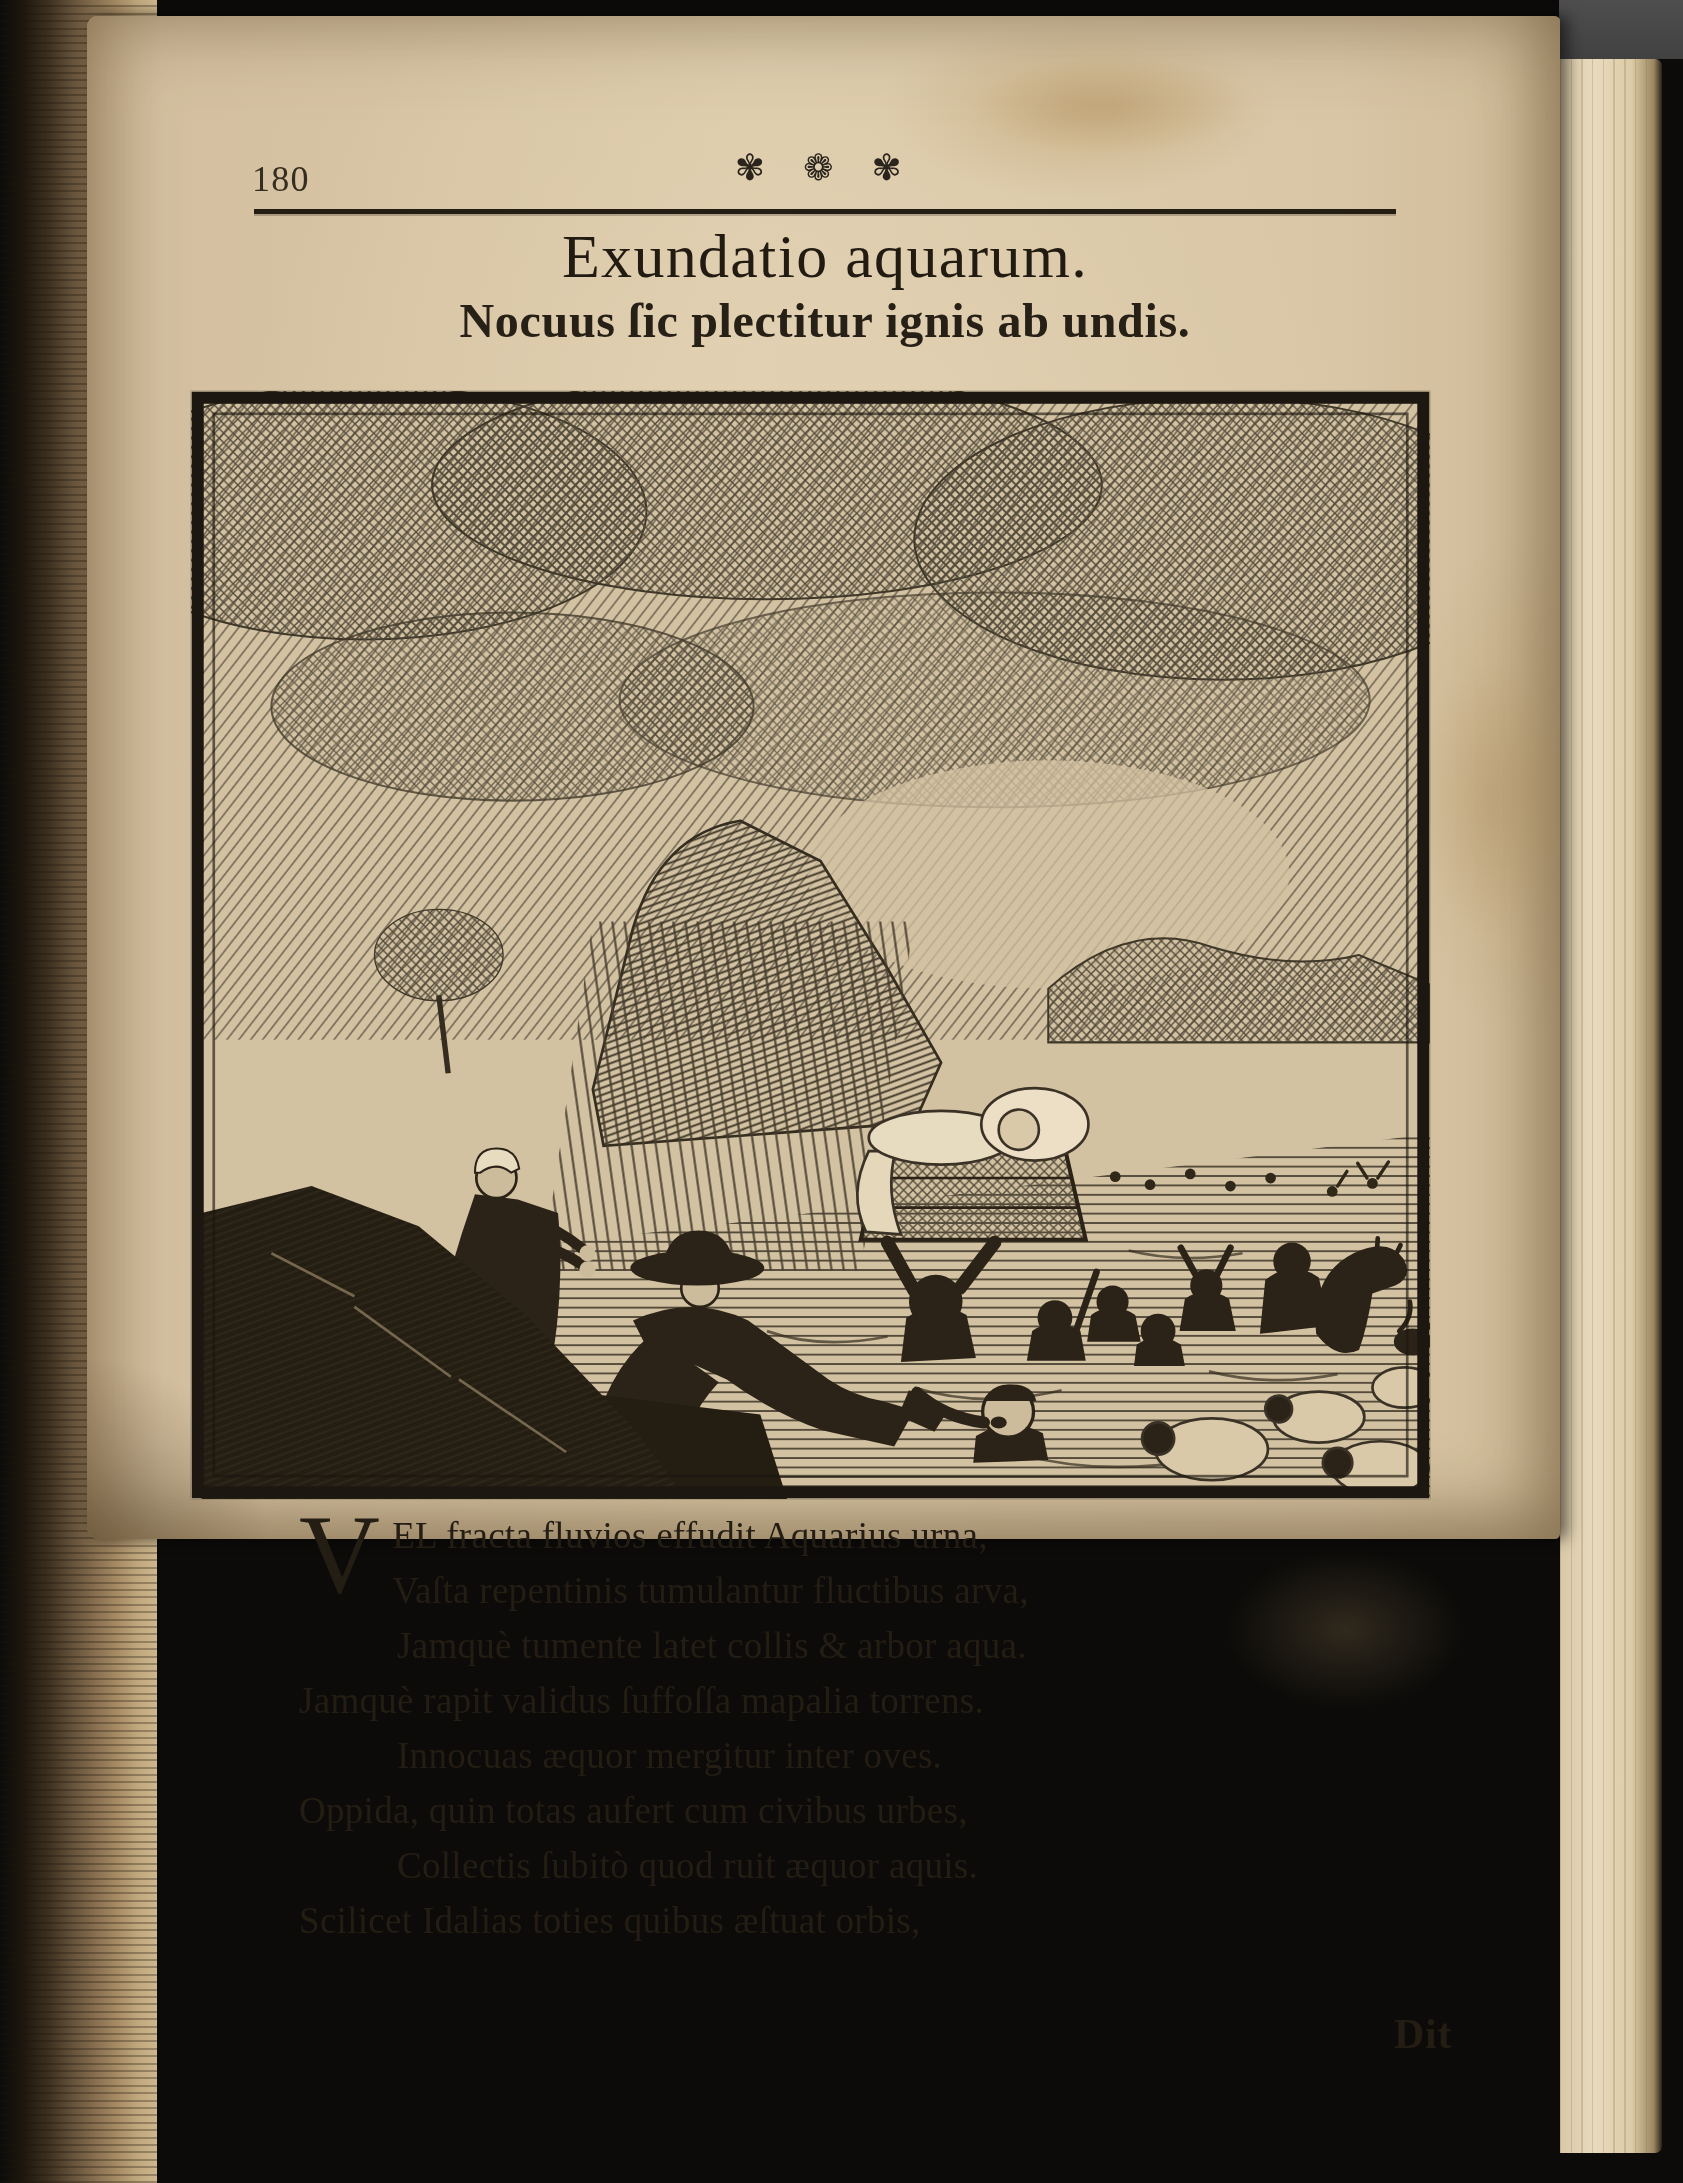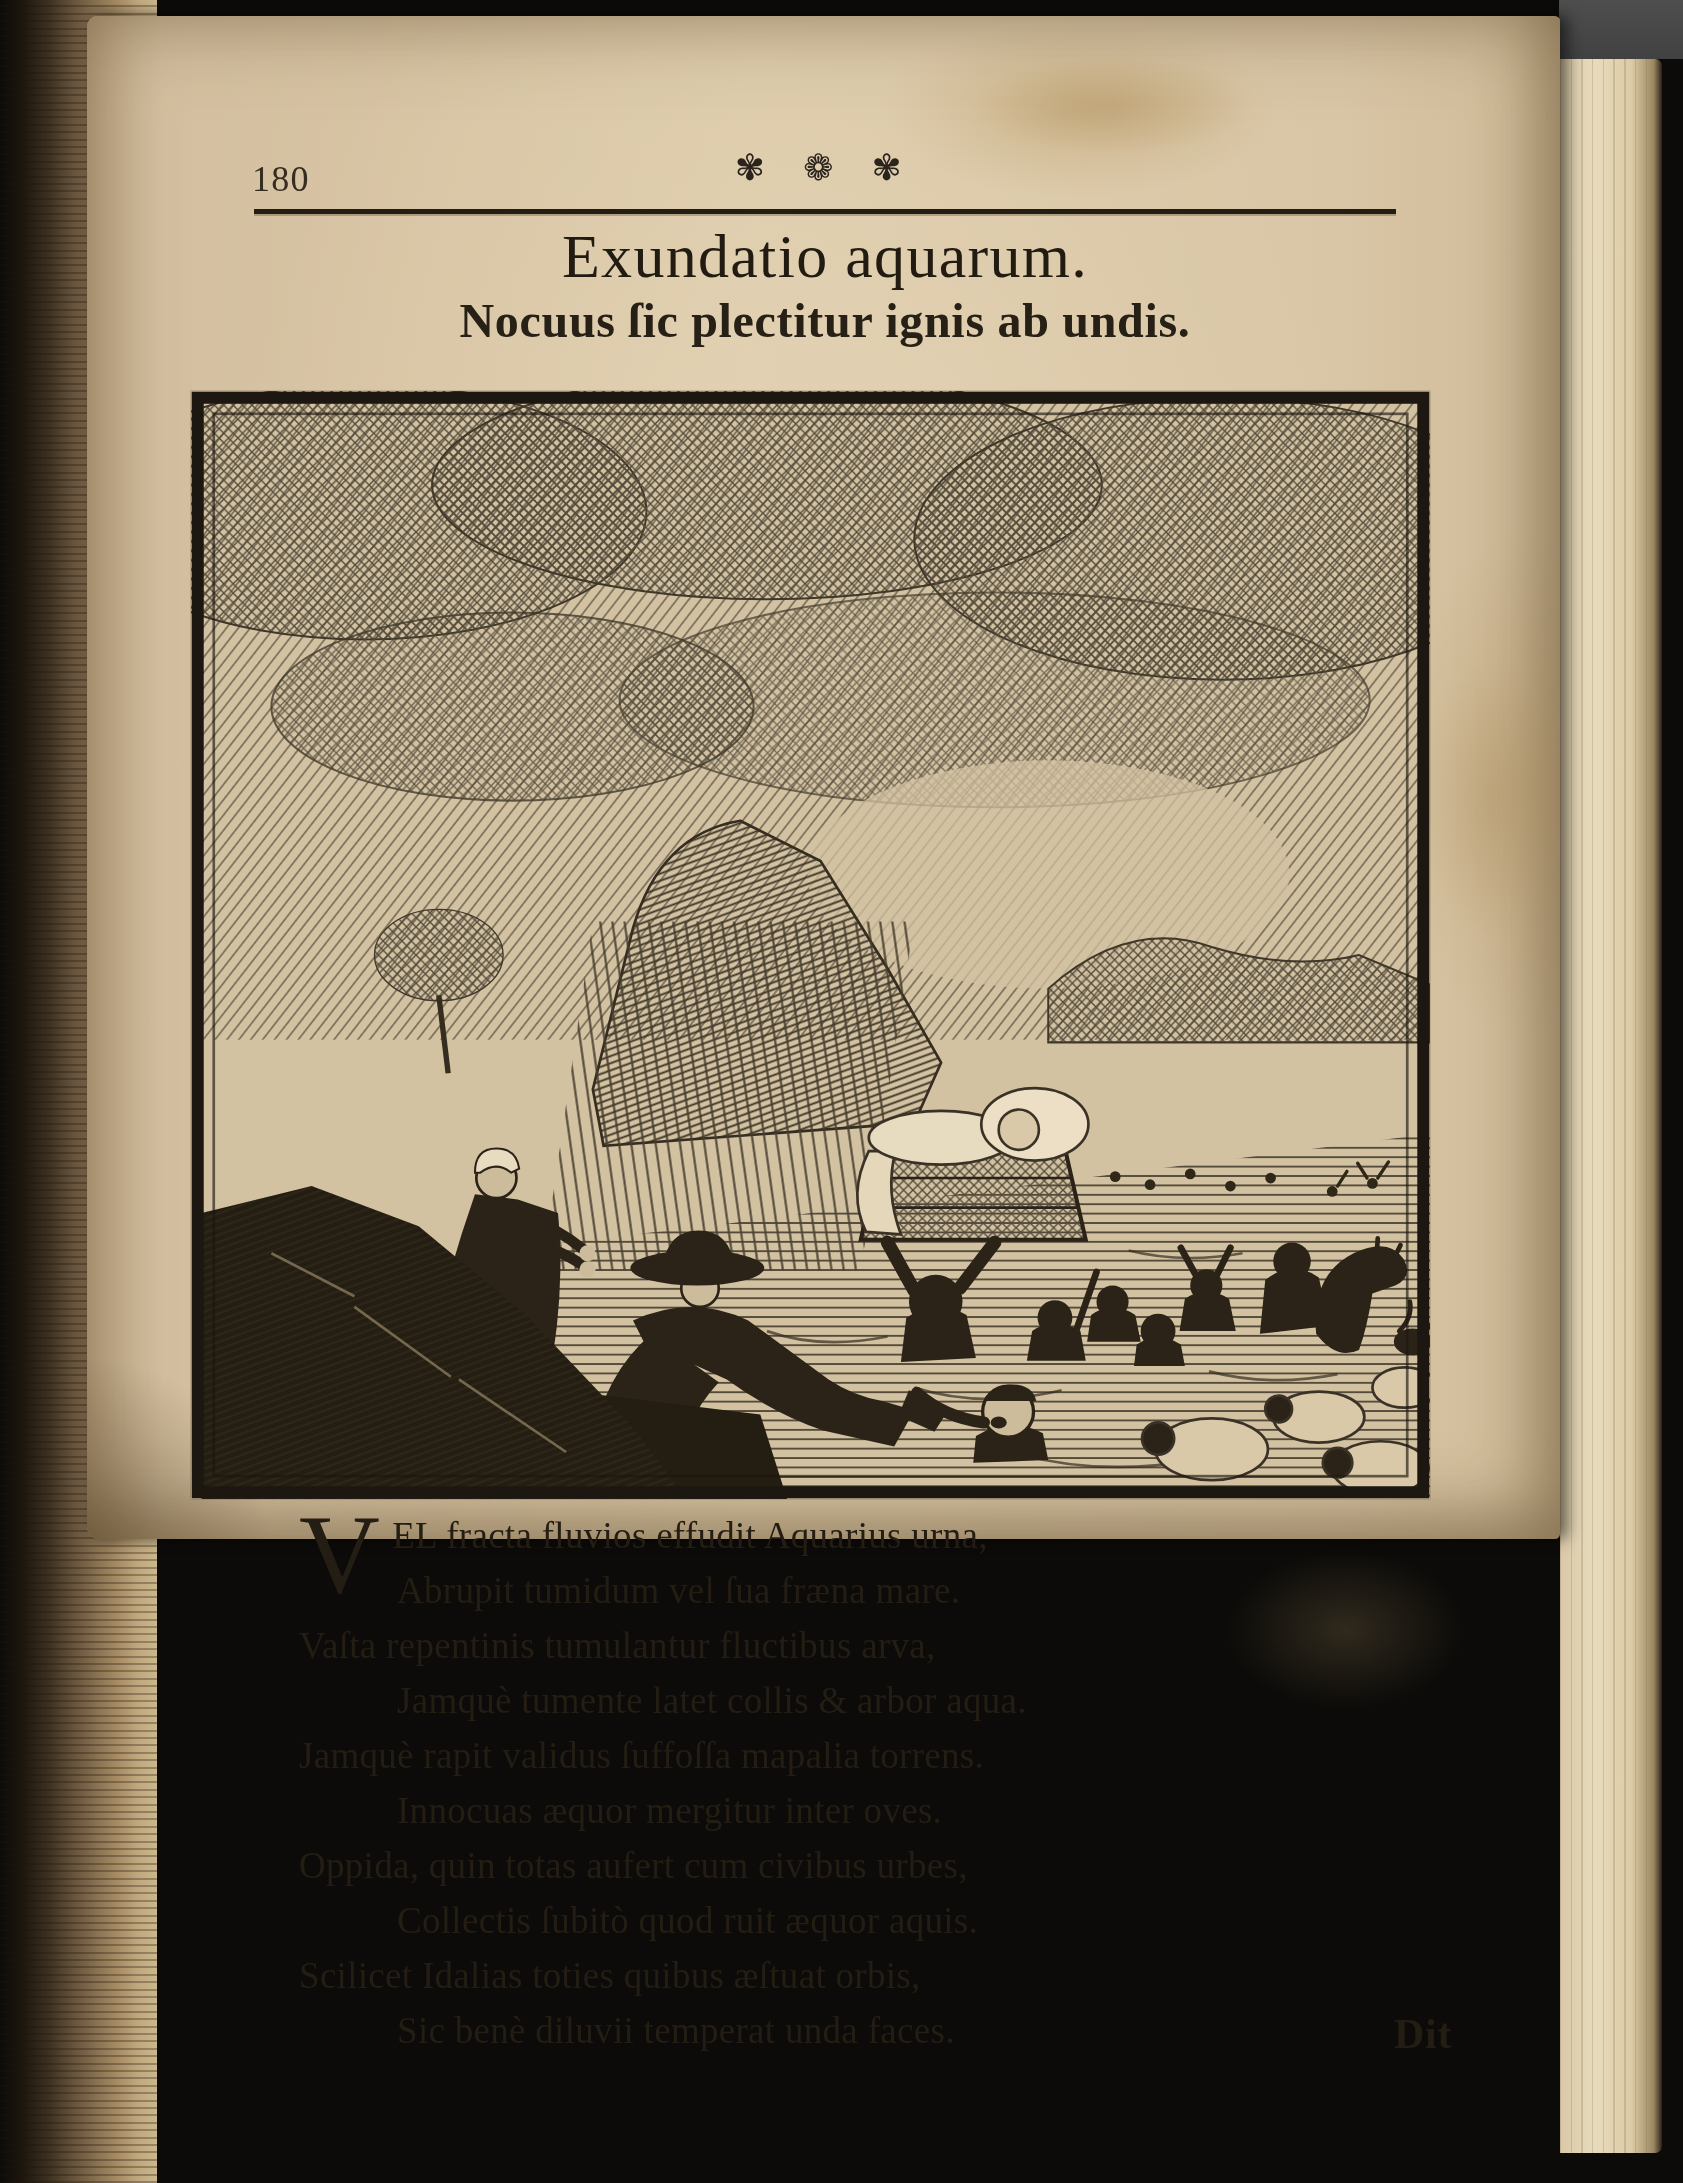--- a/index.html
+++ b/index.html
@@ -271,26 +271,24 @@
       </g>
 
       <rect x="5" y="5" width="915" height="815" fill="none" stroke="#1c1710" stroke-width="9"></rect>
       <rect x="17" y="17" width="891" height="791" fill="none" stroke="#1c1710" stroke-width="2" opacity=".65"></rect>
     </svg>
   </figure>
 
   <div class="poem">
     <span class="dropcap">V</span>
     <div class="line">EL fracta fluvios effudit Aquarius urna,</div>
-    <div class="line indent">Abrupit tumidum vel ſua fræna mare.</div>
     <div class="line">Vaſta repentinis tumulantur fluctibus arva,</div>
     <div class="line indent">Jamquè tumente latet collis &amp; arbor aqua.</div>
     <div class="line">Jamquè rapit validus ſuffoſſa mapalia torrens.</div>
     <div class="line indent">Innocuas æquor mergitur inter oves.</div>
     <div class="line">Oppida, quin totas aufert cum civibus urbes,</div>
     <div class="line indent">Collectis ſubitò quod ruit æquor aquis.</div>
     <div class="line">Scilicet Idalias toties quibus æſtuat orbis,</div>
-    <div class="line indent">Sic benè diluvii temperat unda faces.</div>
   </div>
 
   <div class="catchword">Dit</div>
 </div>
 
 
 </body></html>

